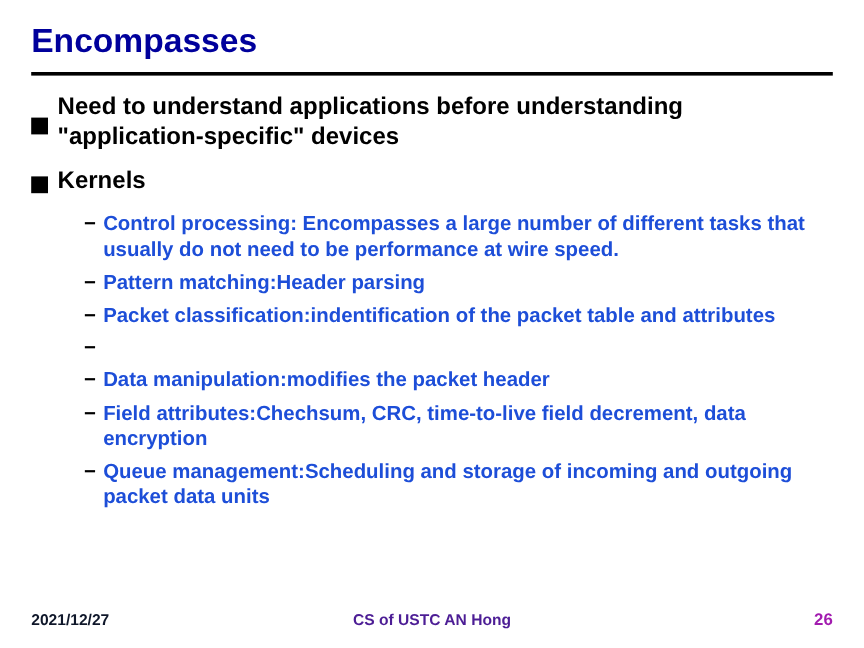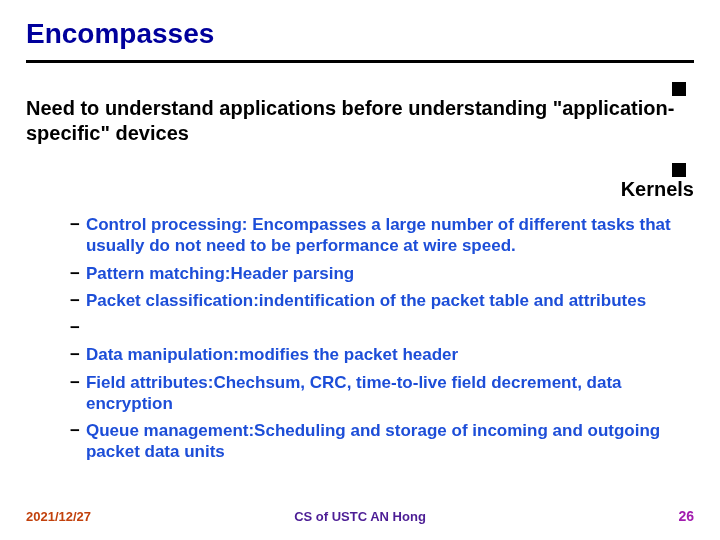--- a/index.html
+++ b/index.html
@@ -23,24 +23,23 @@
       font-weight: bold;
       margin-bottom: 10px;
     }
     .divider {
       border: none;
       border-top: 3px solid #000;
       margin-bottom: 14px;
     }
     .bullet-1 {
       display: flex;
-      align-items: flex-end;
+      align-items: center;
       margin-bottom: 12px;
       padding-left: 0;
-      flex-direction: column;
     }
     .square {
       display: inline-block;
       width: 14px;
       height: 14px;
       background: #000;
       flex-shrink: 0;
       margin-top: 5px;
       margin-right: 8px;
     }
@@ -77,21 +76,21 @@
       position: absolute;
       bottom: 16px;
       left: 0;
       width: 100%;
       padding: 0 26px;
       display: flex;
       justify-content: space-between;
       align-items: center;
     }
     .footer-left {
-      color: #c2410c;
+      color: #0f172a;
       font-size: 13px;
       font-weight: bold;
     }
     .footer-center {
       color: #4c1d95;
       font-size: 13px;
       font-weight: bold;
       position: absolute;
       left: 50%;
       transform: translateX(-50%);

